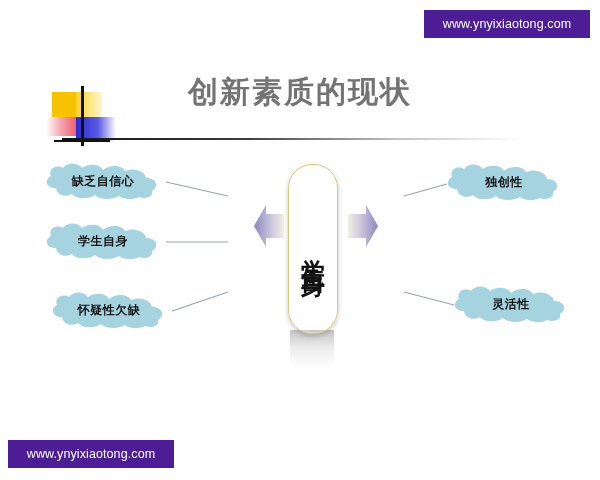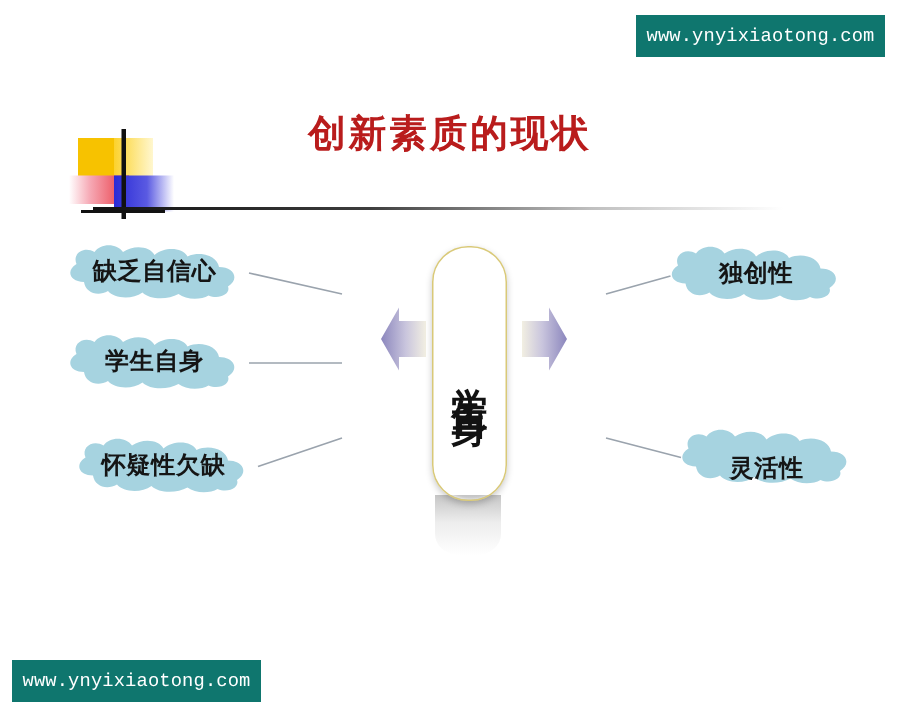--- a/index.html
+++ b/index.html
@@ -16,28 +16,28 @@
   #stage {
     position: relative;
     width: 600px;
     height: 480px;
     background: #ffffff;
   }
 
   
   .watermark {
     position: absolute;
-    background: #0f766e;
+    background: #4c1d95;
     color: #ffffff;
     font-size: 12.5px;
     letter-spacing: 0.1px;
     display: flex;
     align-items: center;
     justify-content: center;
-    font-family: Liberation Mono, monospace;
+    font-family: Liberation Sans, sans-serif;
   }
   #wm-top {
     right: 10px;
     top: 10px;
     width: 166px;
     height: 28px;
   }
   #wm-bottom {
     left: 8px;
     bottom: 12px;
@@ -46,23 +46,23 @@
   }
 
   
   #title {
     position: absolute;
     left: 0;
     top: 72px;
     width: 600px;
     text-align: center;
     font-family: "DejaVu Serif", "Liberation Serif", serif;
-    font-size: 25px;
+    font-size: 30px;
     font-weight: 700;
-    color: #b91c1c;
+    color: #737373;
     letter-spacing: 2px;
   }
 
   
   #logo-block {
     position: absolute;
     left: 46px;
     top: 86px;
     width: 68px;
     height: 62px;
@@ -130,32 +130,32 @@
   }
   .cloud svg {
     position: absolute;
     left: 0; top: 0;
     width: 122px; height: 38px;
   }
   .cloud .cloud-label {
     position: relative;
     z-index: 2;
     font-family: "DejaVu Sans", "Liberation Sans", sans-serif;
-    font-size: 16px;
+    font-size: 12px;
     font-weight: 700;
     color: #151515;
     white-space: nowrap;
     letter-spacing: 0.5px;
   }
 
   #cloud-l1 { left: 42px;  top: 162px; }
   #cloud-l2 { left: 42px;  top: 222px; }
   #cloud-l3 { left: 48px;  top: 291px; }
   #cloud-r1 { left: 443px; top: 163px; align-items: center; }
-  #cloud-r2 { left: 450px; top: 285px; align-items: flex-end; }
+  #cloud-r2 { left: 450px; top: 285px; }
 
   
   .vlabel {
     position: absolute;
     writing-mode: vertical-rl;
     text-orientation: upright;
     font-family: "DejaVu Sans", "Liberation Sans", sans-serif;
     font-size: 21px;
     font-weight: 700;
     letter-spacing: 2px;

